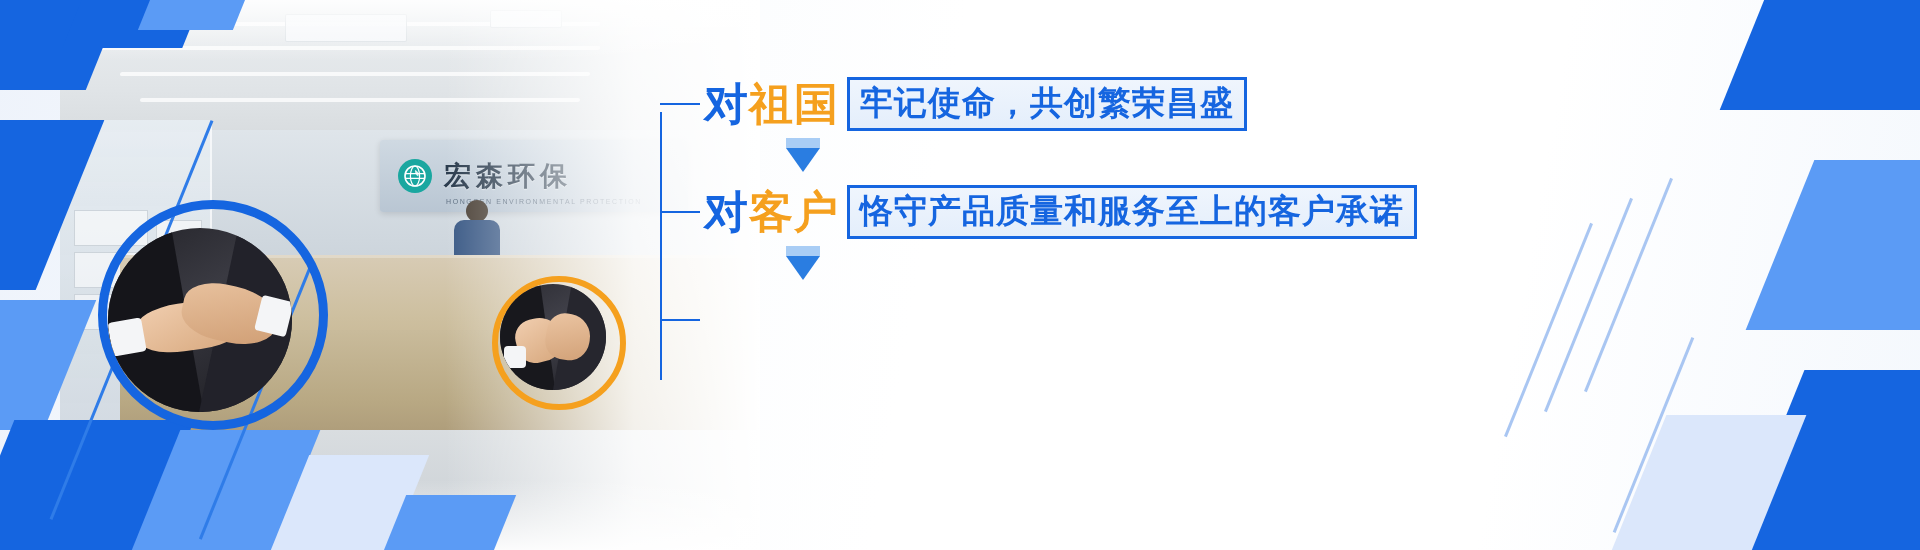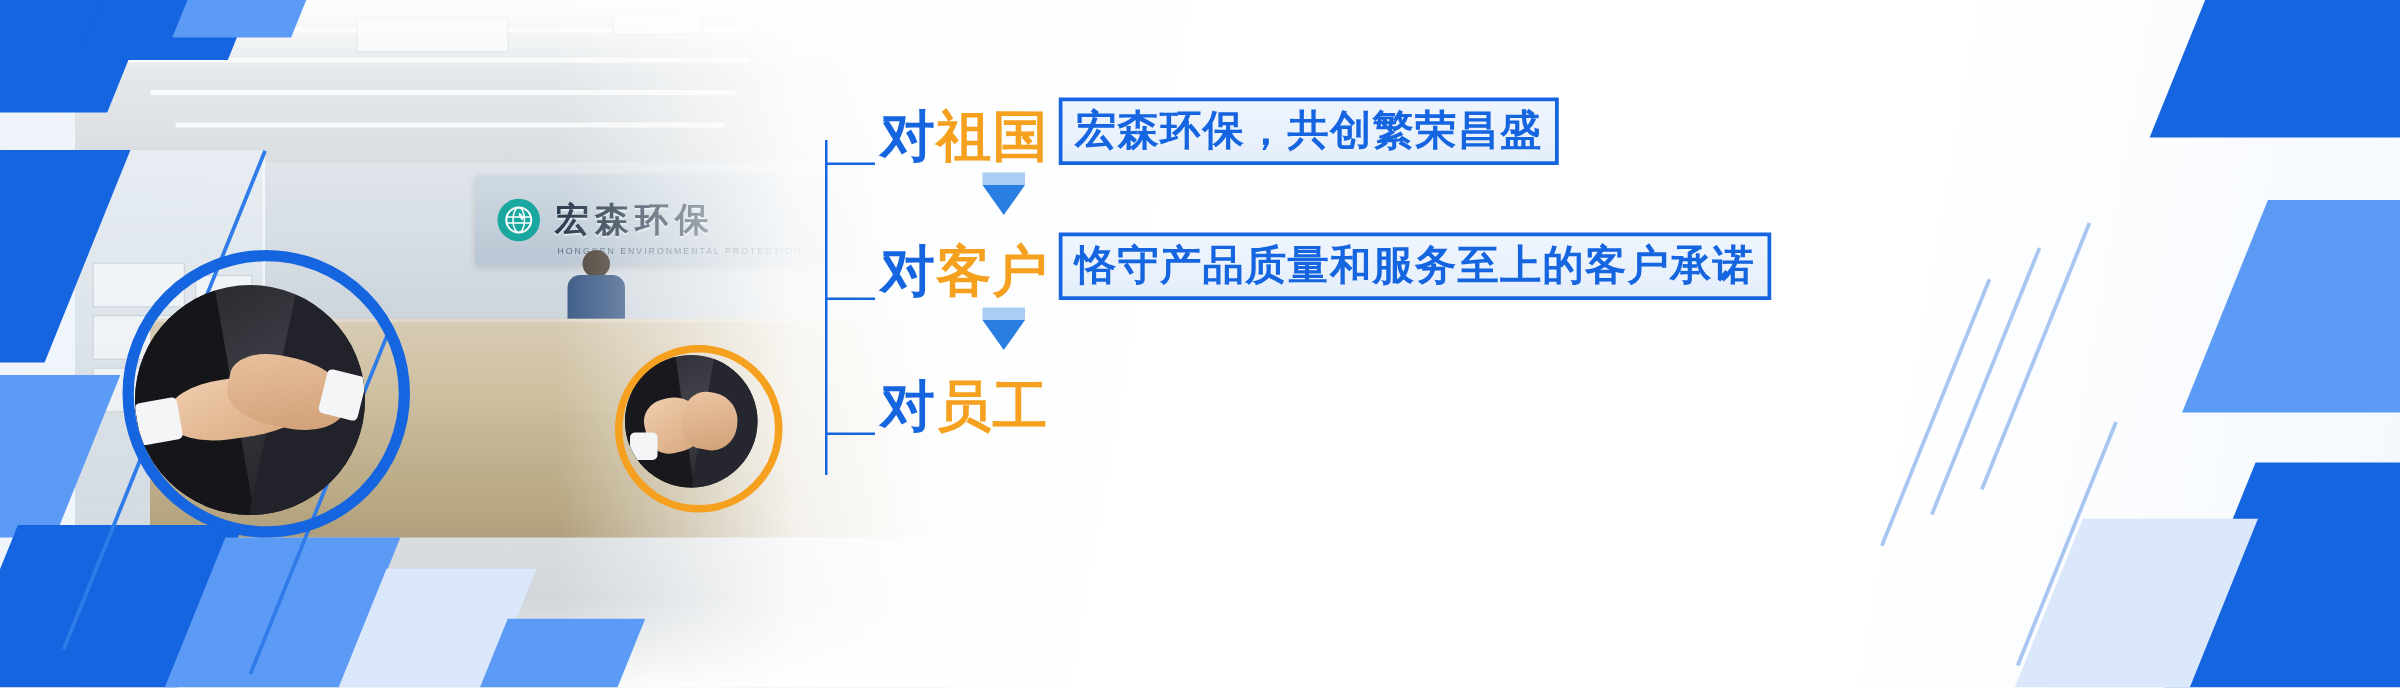--- a/index.html
+++ b/index.html
@@ -157,21 +157,21 @@
   }
   .rows{
     position:absolute;left:0;top:76px;
   }
   .bracket{
     position:absolute;left:0;top:36px;
     width:2px;height:268px;background:#1565e0;
   }
   .row{
     position:relative;
-    display:flex;align-items:flex-end;
+    display:flex;align-items:center;
     height:56px;
   }
   .row-stem{
     width:40px;height:2px;background:#1565e0;flex:0 0 auto;
   }
   .row-title{
     font-size:44px;font-weight:bold;line-height:1;
     white-space:nowrap;margin-left:4px;
     letter-spacing:1px;
   }
@@ -298,21 +298,21 @@
   <div class="thin-line" style="right:370px;top:215px;width:3px;height:230px;transform:rotate(22deg);"></div>
   <div class="thin-line" style="right:265px;top:330px;width:3px;height:210px;transform:rotate(22deg);"></div>
 
   <div class="content">
     <div class="rows">
       <div class="bracket"></div>
 
       <div class="row">
         <span class="row-stem"></span>
         <span class="row-title"><span class="t-blue">对</span><span class="t-orange">祖国</span></span>
-        <span class="row-box">宏森环保，共创繁荣昌盛</span>
+        <span class="row-box">牢记使命，共创繁荣昌盛</span>
       </div>
 
       <div class="gap">
         <span class="arrow">
           <span class="arrow-top"></span>
           <span class="arrow-bot"></span>
         </span>
       </div>
 
       <div class="row">
@@ -323,18 +323,17 @@
 
       <div class="gap">
         <span class="arrow">
           <span class="arrow-top"></span>
           <span class="arrow-bot"></span>
         </span>
       </div>
 
       <div class="row">
         <span class="row-stem"></span>
-        <span class="row-title"><span class="t-blue">对</span><span class="t-orange">员工</span></span>
       </div>
     </div>
   </div>
 
 </div>
 
 </body></html>

